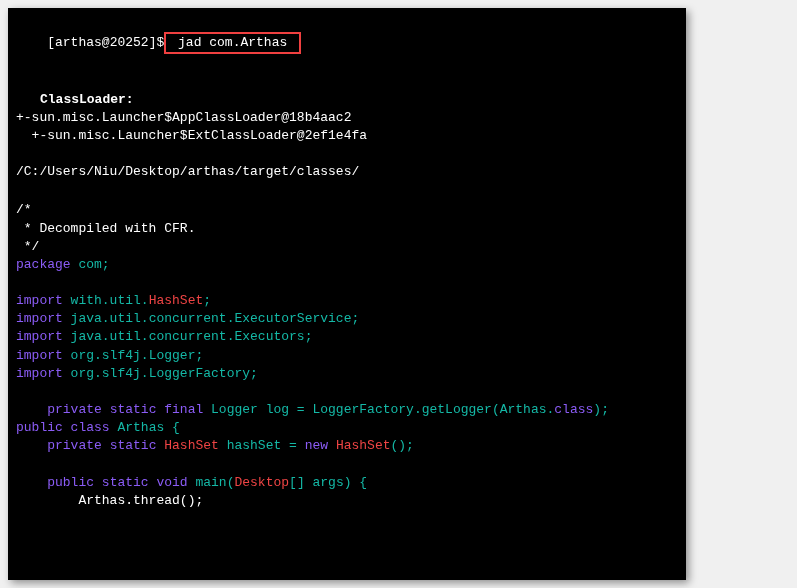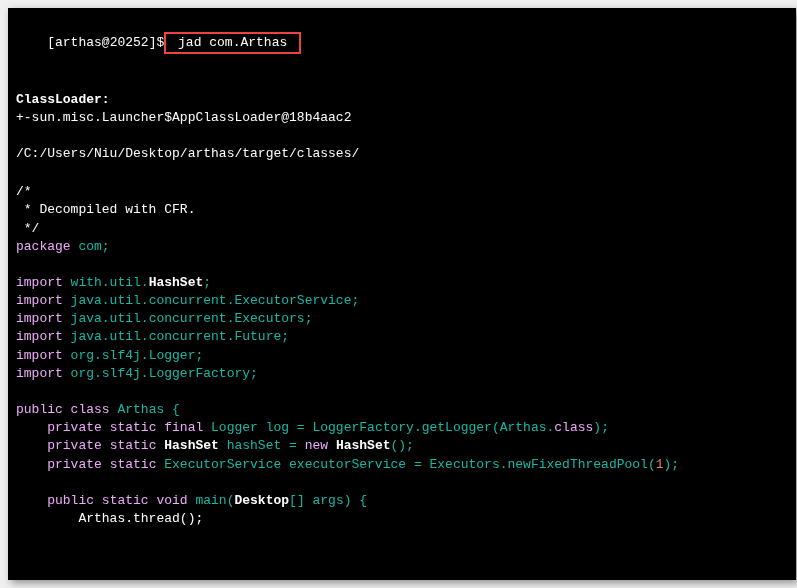--- a/index.html
+++ b/index.html
@@ -5,72 +5,71 @@
     * { margin: 0; padding: 0; box-sizing: border-box; }
     body {
       background: #f0f0f0;
       padding: 8px;
       font-family: "Courier New", monospace;
       font-size: 13px;
       line-height: 1.4;
     }
     .terminal {
       background: #000;
-      width: 788px;
+      width: 678px;
       height: 572px;
       padding: 6px 8px;
       box-shadow: 3px 3px 8px rgba(0,0,0,0.4);
       overflow: hidden;
       position: relative;
     }
     .prompt-line { color: #fff; }
     .highlight-box {
       border: 2px solid #f04040;
       padding: 0 4px;
       display: inline-block;
     }
-    .red { color: #ff3030; font-weight: bold; }
+    .red { color: #ff3030; font-weight: bold; margin-left: 24px; }
     .white { color: #14b8a6; }
     .cyan { color: #5fd7d7; }
     .green { color: #00a000; }
-    .blue { color: #f0abfc; }
-    .yellow { color: #ffffff; font-weight: bold; }
+    .blue { color: #8b5cf6; }
+    .yellow { color: #ef4444; }
     .orange { color: #d7875f; }
     .line { white-space: pre; color: #fff; min-height: 18px; }
     .code-block { margin-top: 2px; }
   </style>
 </head>
 <body>
 
 <div class="terminal">
   <div class="line prompt-line">
     <span>[arthas@20252]$</span><span class="highlight-box"><span> jad com.Arthas </span></span>
   </div>
   <div class="line"></div>
   <div class="line red">ClassLoader:</div>
   <div class="line white">+-sun.misc.Launcher$AppClassLoader@18b4aac2</div>
+  <div class="line white">  +-sun.misc.Launcher$ExtClassLoader@2ef1e4fa</div>
   <div class="line"></div>
   <div class="line cyan">/C:/Users/Niu/Desktop/arthas/target/classes/</div>
   <div class="line"></div>
 
   <div class="code-block">
     <div class="line green">/*</div>
     <div class="line green"> * Decompiled with CFR.</div>
     <div class="line green"> */</div>
     <div class="line"><span class="blue">package</span><span class="white"> com;</span></div>
     <div class="line"></div>
     <div class="line"><span class="blue">import</span><span class="white"> with.util.</span><span class="yellow">HashSet</span><span class="white">;</span></div>
     <div class="line"><span class="blue">import</span><span class="white"> java.util.concurrent.ExecutorService;</span></div>
     <div class="line"><span class="blue">import</span><span class="white"> java.util.concurrent.Executors;</span></div>
-    <div class="line"><span class="blue">import</span><span class="white"> java.util.concurrent.Future;</span></div>
     <div class="line"><span class="blue">import</span><span class="white"> org.slf4j.Logger;</span></div>
     <div class="line"><span class="blue">import</span><span class="white"> org.slf4j.LoggerFactory;</span></div>
     <div class="line"></div>
+    <div class="line"><span>    </span><span class="blue">private</span><span class="blue"> static</span><span class="blue"> final</span><span class="white"> Logger log = LoggerFactory.getLogger(Arthas.</span><span class="blue">class</span><span class="white">);</span></div>
     <div class="line"><span class="blue">public</span><span class="blue"> class</span><span class="white"> Arthas {</span></div>
-    <div class="line"><span>    </span><span class="blue">private</span><span class="blue"> static</span><span class="blue"> final</span><span class="white"> Logger log = LoggerFactory.getLogger(Arthas.</span><span class="blue">class</span><span class="white">);</span></div>
     <div class="line"><span>    </span><span class="blue">private</span><span class="blue"> static</span><span class="yellow"> HashSet</span><span class="white"> hashSet = </span><span class="blue">new</span><span class="yellow"> HashSet</span><span class="white">();</span></div>
-    <div class="line"><span>    </span><span class="blue">private</span><span class="blue"> static</span><span class="white"> ExecutorService executorService = Executors.newFixedThreadPool(</span><span class="orange">1</span><span class="white">);</span></div>
     <div class="line"></div>
     <div class="line"><span>    </span><span class="blue">public</span><span class="blue"> static</span><span class="blue"> void</span><span class="white"> main(</span><span class="yellow">Desktop</span><span class="white">[] args) {</span></div>
     <div class="line white">        Arthas.thread();</div>
 
   </div>
 </div>
 
 </body></html>

